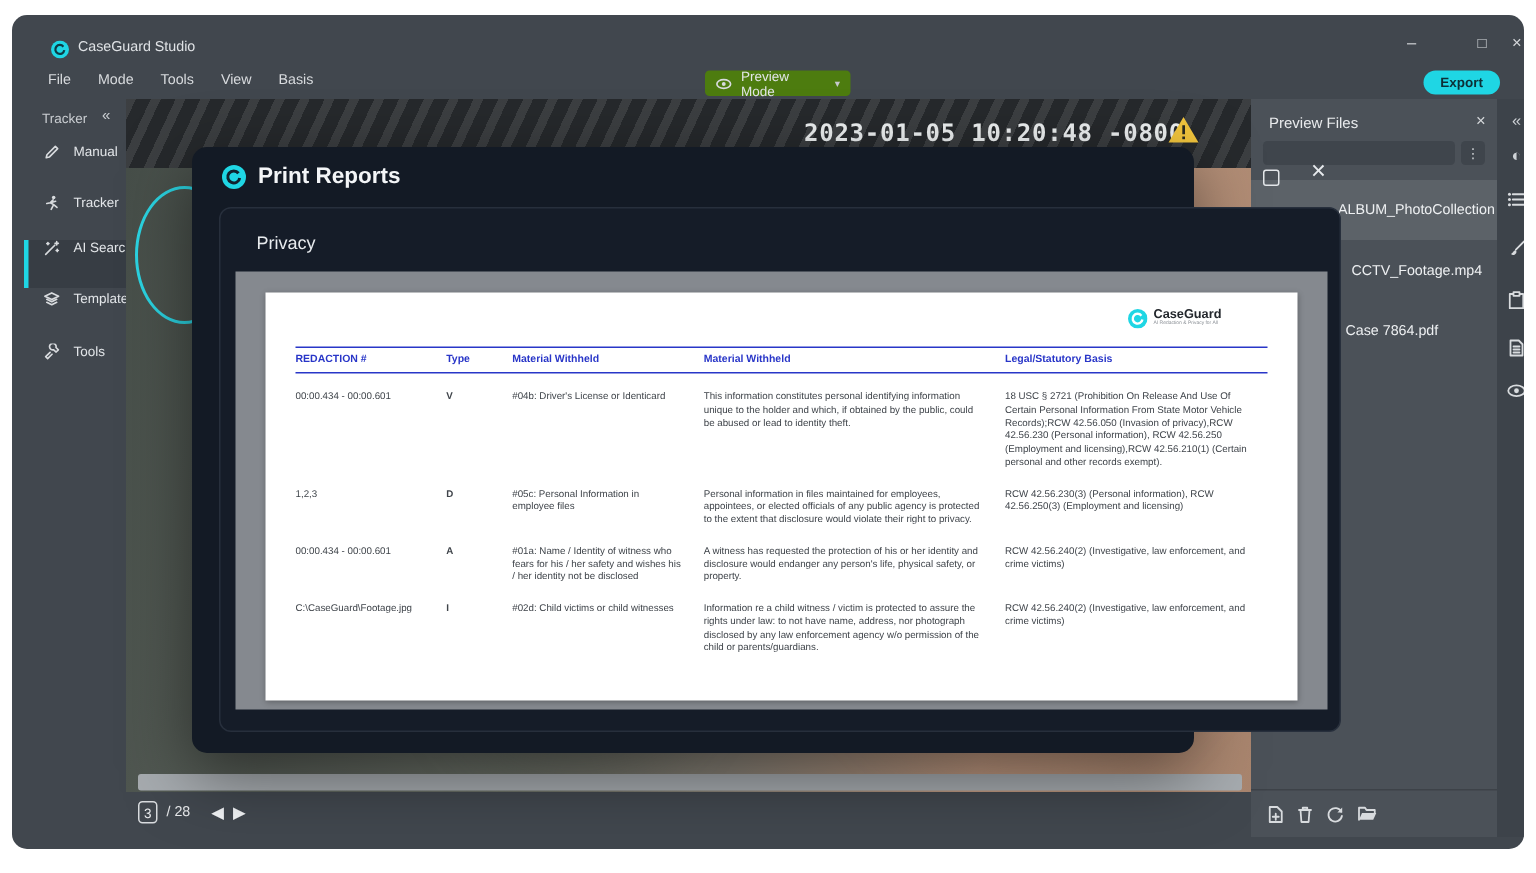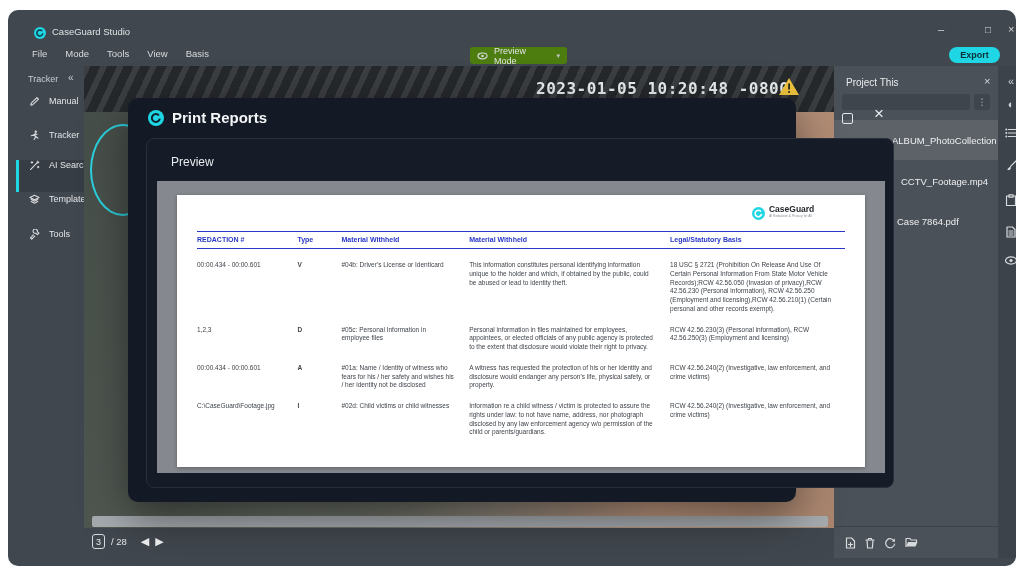--- a/index.html
+++ b/index.html
@@ -103,21 +103,21 @@
   .m-report-lbl { position:absolute; left:24px; top:16px; font-size:12px; color:#e8ebee; }
   .m-dd { position:absolute; left:70px; top:11px; width:114px; height:22px; background:#343b45; border-radius:4px;
           display:flex; align-items:center; padding:0 10px 0 16px; }
   .m-dd .lbl { font-size:11px; color:#f0f2f4; flex:1; }
   .m-dd .caret { font-size:8px; color:#d3d6da; }
   .m-preview { position:absolute; left:10px; top:42px; width:728px; height:292px; background:#85898f; }
 
   
   .page { position:absolute; left:20px; top:14px; width:688px; height:272px; background:#fff;
           overflow:hidden; box-shadow:0 1px 4px rgba(0,0,0,.3); }
-  .brand { position:absolute; right:18px; top:10px; display:flex; align-items:flex-end; gap:4px; }
+  .brand { position:absolute; right:18px; top:10px; display:flex; align-items:center; gap:4px; }
   .brand-txt .nm { font-size:8.5px; font-weight:700; color:#23272c; line-height:1.1; }
   .brand-txt .tg { font-size:6px; color:#8a8f95; transform:scale(.55); transform-origin:left top; white-space:nowrap; }
   .doc-table { position:absolute; left:20px; top:36px; width:648px; }
   .doc-grid { display:grid; grid-template-columns:15.5% 6.8% 19.7% 31% 27%; }
   .doc-head { border-top:1.5px solid #2936c8; border-bottom:1.1px solid #2936c8; padding:4px 0 5px; }
   .doc-head div { font-size:7px; font-weight:700; color:#2936c8; }
   .doc-row { padding-top:12px; }
   .doc-row div { font-size:6.5px; color:#3f444a; line-height:1.35; padding-right:14px; }
   .doc-row .t { font-weight:700; }
   .doc-row div:last-child { padding-right:2px; }
@@ -210,21 +210,21 @@
     </div>
 
     <div class="pager">
       <span class="pbox">3</span>
       <span class="ptotal">/ 28</span>
       <span class="arr">◀</span>
       <span class="arr">▶</span>
     </div>
 
     <div class="rpanel"></div>
-    <span class="rp-title">Project This</span>
+    <span class="rp-title">Preview Files</span>
     <span class="rp-close">×</span>
     <div class="rp-search"></div>
     <div class="rp-kebab">⋮</div>
     <div class="pf-row pf-0 sel">
       <span>ALBUM_PhotoCollection</span>
     </div>
     <div class="pf-row pf-1">
       <span>CCTV_Footage.mp4</span>
     </div>
     <div class="pf-row pf-2">
@@ -279,21 +279,21 @@
     <div class="modal">
       <svg class="m-logo" viewBox="0 0 16 16">
         <circle cx="8" cy="8" r="8" fill="#1fd6e4"></circle>
         <path d="M11 5.5 A4 4 0 1 0 11.8 8.6" stroke="#10222e" stroke-width="2" fill="none"></path>
       </svg>
       <span class="m-title">Print Reports</span>
       <span class="m-max"></span>
       <span class="m-close">×</span>
 
       <div class="m-body">
-        <span class="m-report-lbl">Preview</span>
+        <span class="m-report-lbl">Privacy</span>
 
         <div class="m-preview">
           <div class="page">
             <div class="brand">
               <svg width="13" height="13" viewBox="0 0 16 16">
                 <circle cx="8" cy="8" r="8" fill="#1fd6e4"></circle>
                 <path d="M11 5.5 A4 4 0 1 0 11.8 8.6" stroke="#fff" stroke-width="2" fill="none"></path>
               </svg>
               <span class="brand-txt">
                 <div class="nm">CaseGuard</div>

